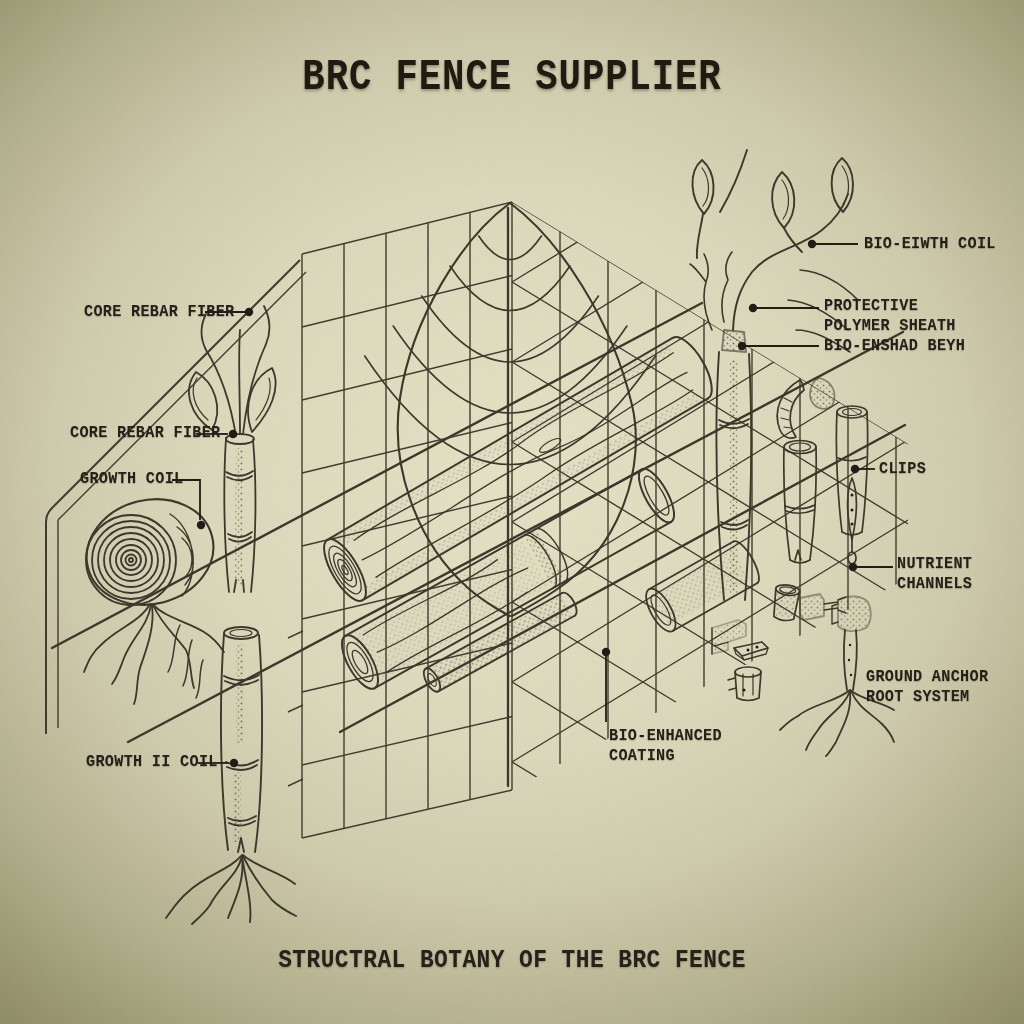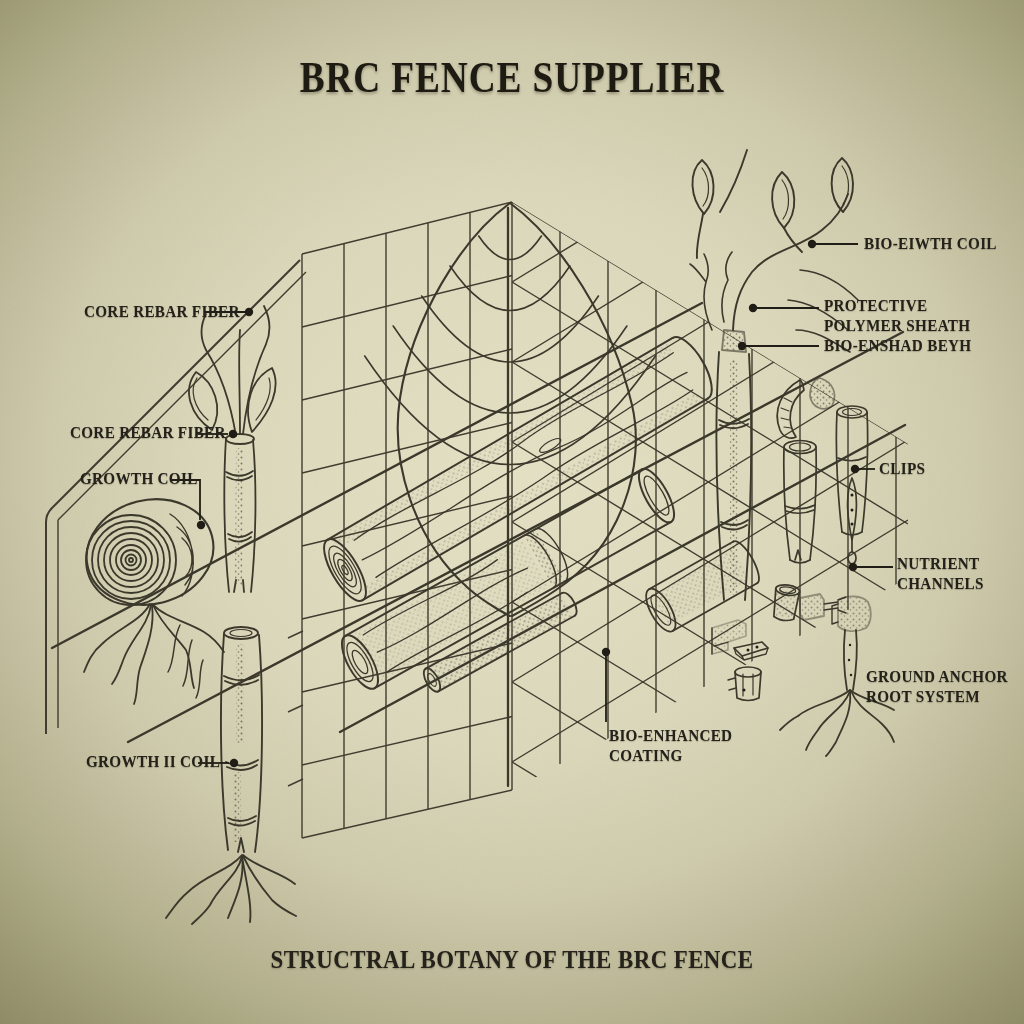--- a/index.html
+++ b/index.html
@@ -1,20 +1,20 @@
 <!DOCTYPE html>
 <html><head>
 <meta charset="utf-8">
 <style>
   html,body{margin:0;padding:0;}
   #canvas{
     position:relative;width:1024px;height:1024px;overflow:hidden;
     background:radial-gradient(ellipse 78% 72% at 50% 46%,
       #e6e2c6 0%, #ddd9bc 38%, #cfcbad 58%, #b3b08d 78%, #9a9772 92%, #8c8966 100%);
-    font-family:Liberation Serif, serif;
+    font-family:Liberation Mono, monospace;
   }
   .title{
     position:absolute;top:52px;left:50%;
     transform:translateX(-50%) scaleX(.85);transform-origin:center top;
     font-size:44px;font-weight:bold;letter-spacing:1px;color:#1d1b12;
     text-shadow:0 2px 3px rgba(45,40,20,.35);white-space:nowrap;
   }
   .caption{
     position:absolute;top:945px;left:50%;
     transform:translateX(-50%) scaleX(.88);transform-origin:center top;

